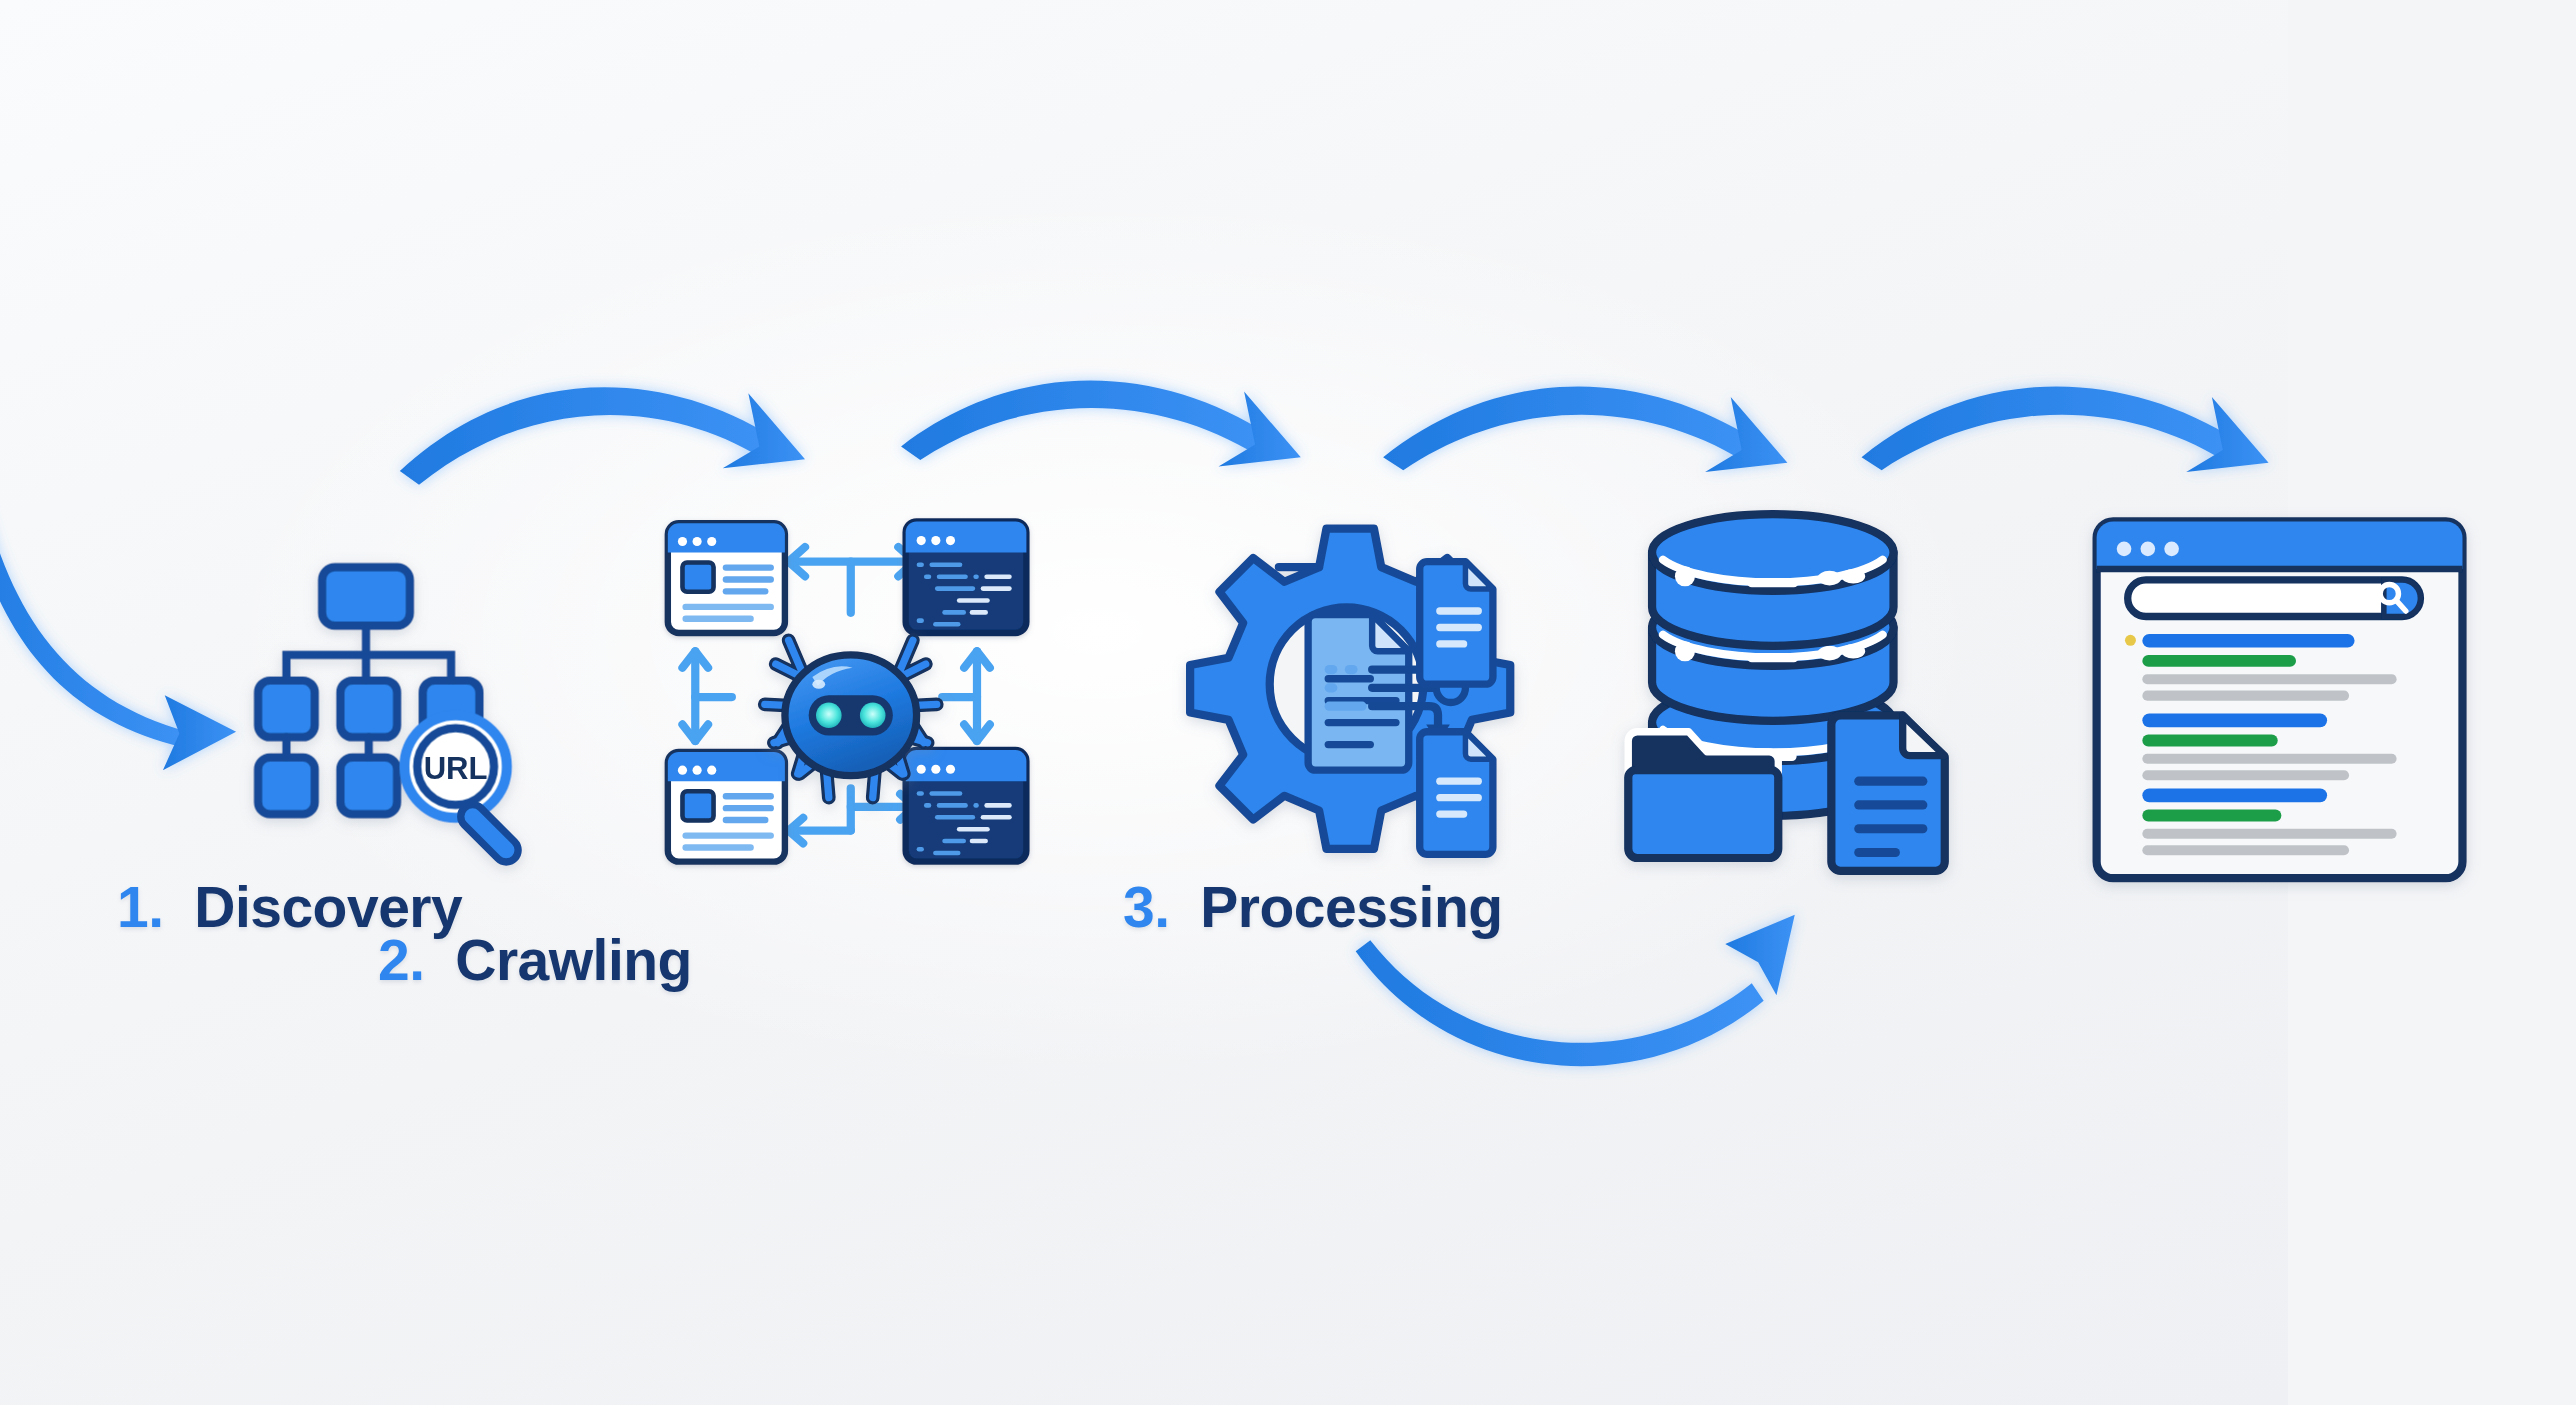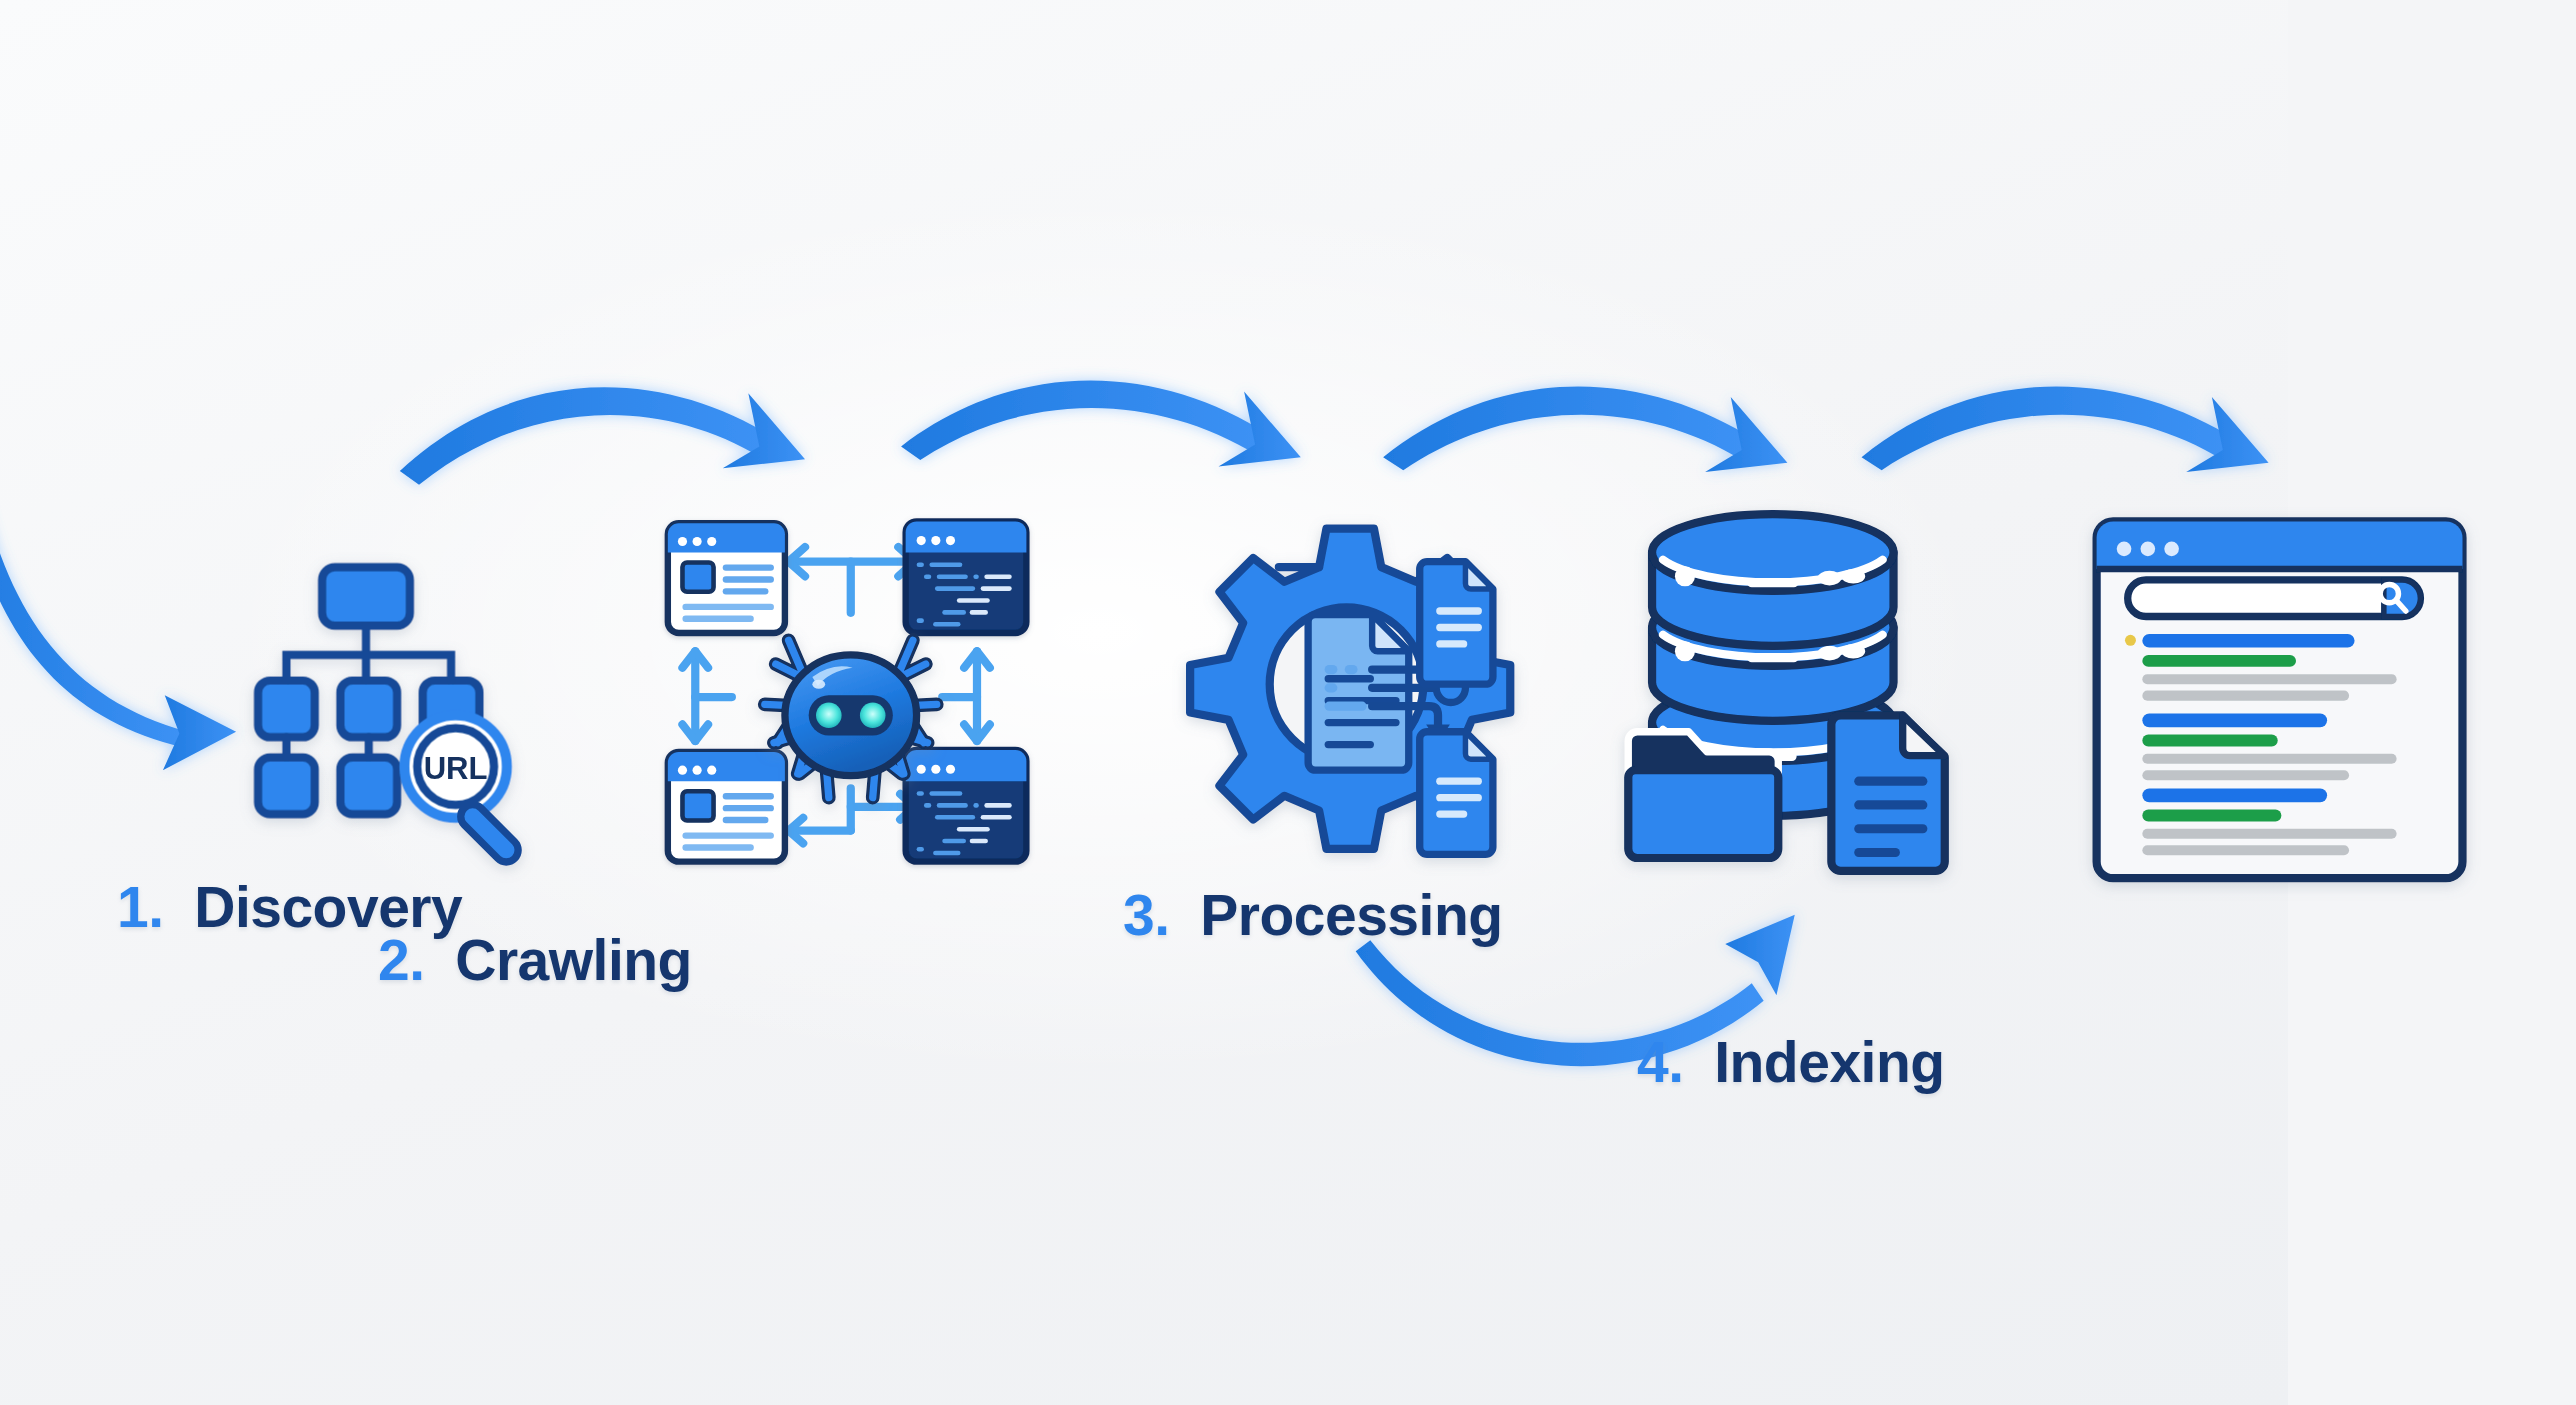--- a/index.html
+++ b/index.html
@@ -400,22 +400,18 @@
   </svg>
 
   <div class="step-label" style="left:117px;top:874px;">
     <span class="num">1.&nbsp;</span>
     <span class="nm">Discovery</span>
   </div>
   <div class="step-label" style="left:378px;top:927px;">
     <span class="num">2.&nbsp;</span>
     <span class="nm">Crawling</span>
   </div>
-  <div class="step-label" style="left:1123px;top:874px;margin-top:8px;">
+  <div class="step-label" style="left:1123px;top:874px;">
     <span class="num">3.&nbsp;</span>
     <span class="nm">Processing</span>
   </div>
-  <div class="step-label" style="left:1637px;top:1029px;">
-    <span class="num">4.&nbsp;</span>
-    <span class="nm">Indexing</span>
-  </div>
 </div>
 
 
 </body></html>

